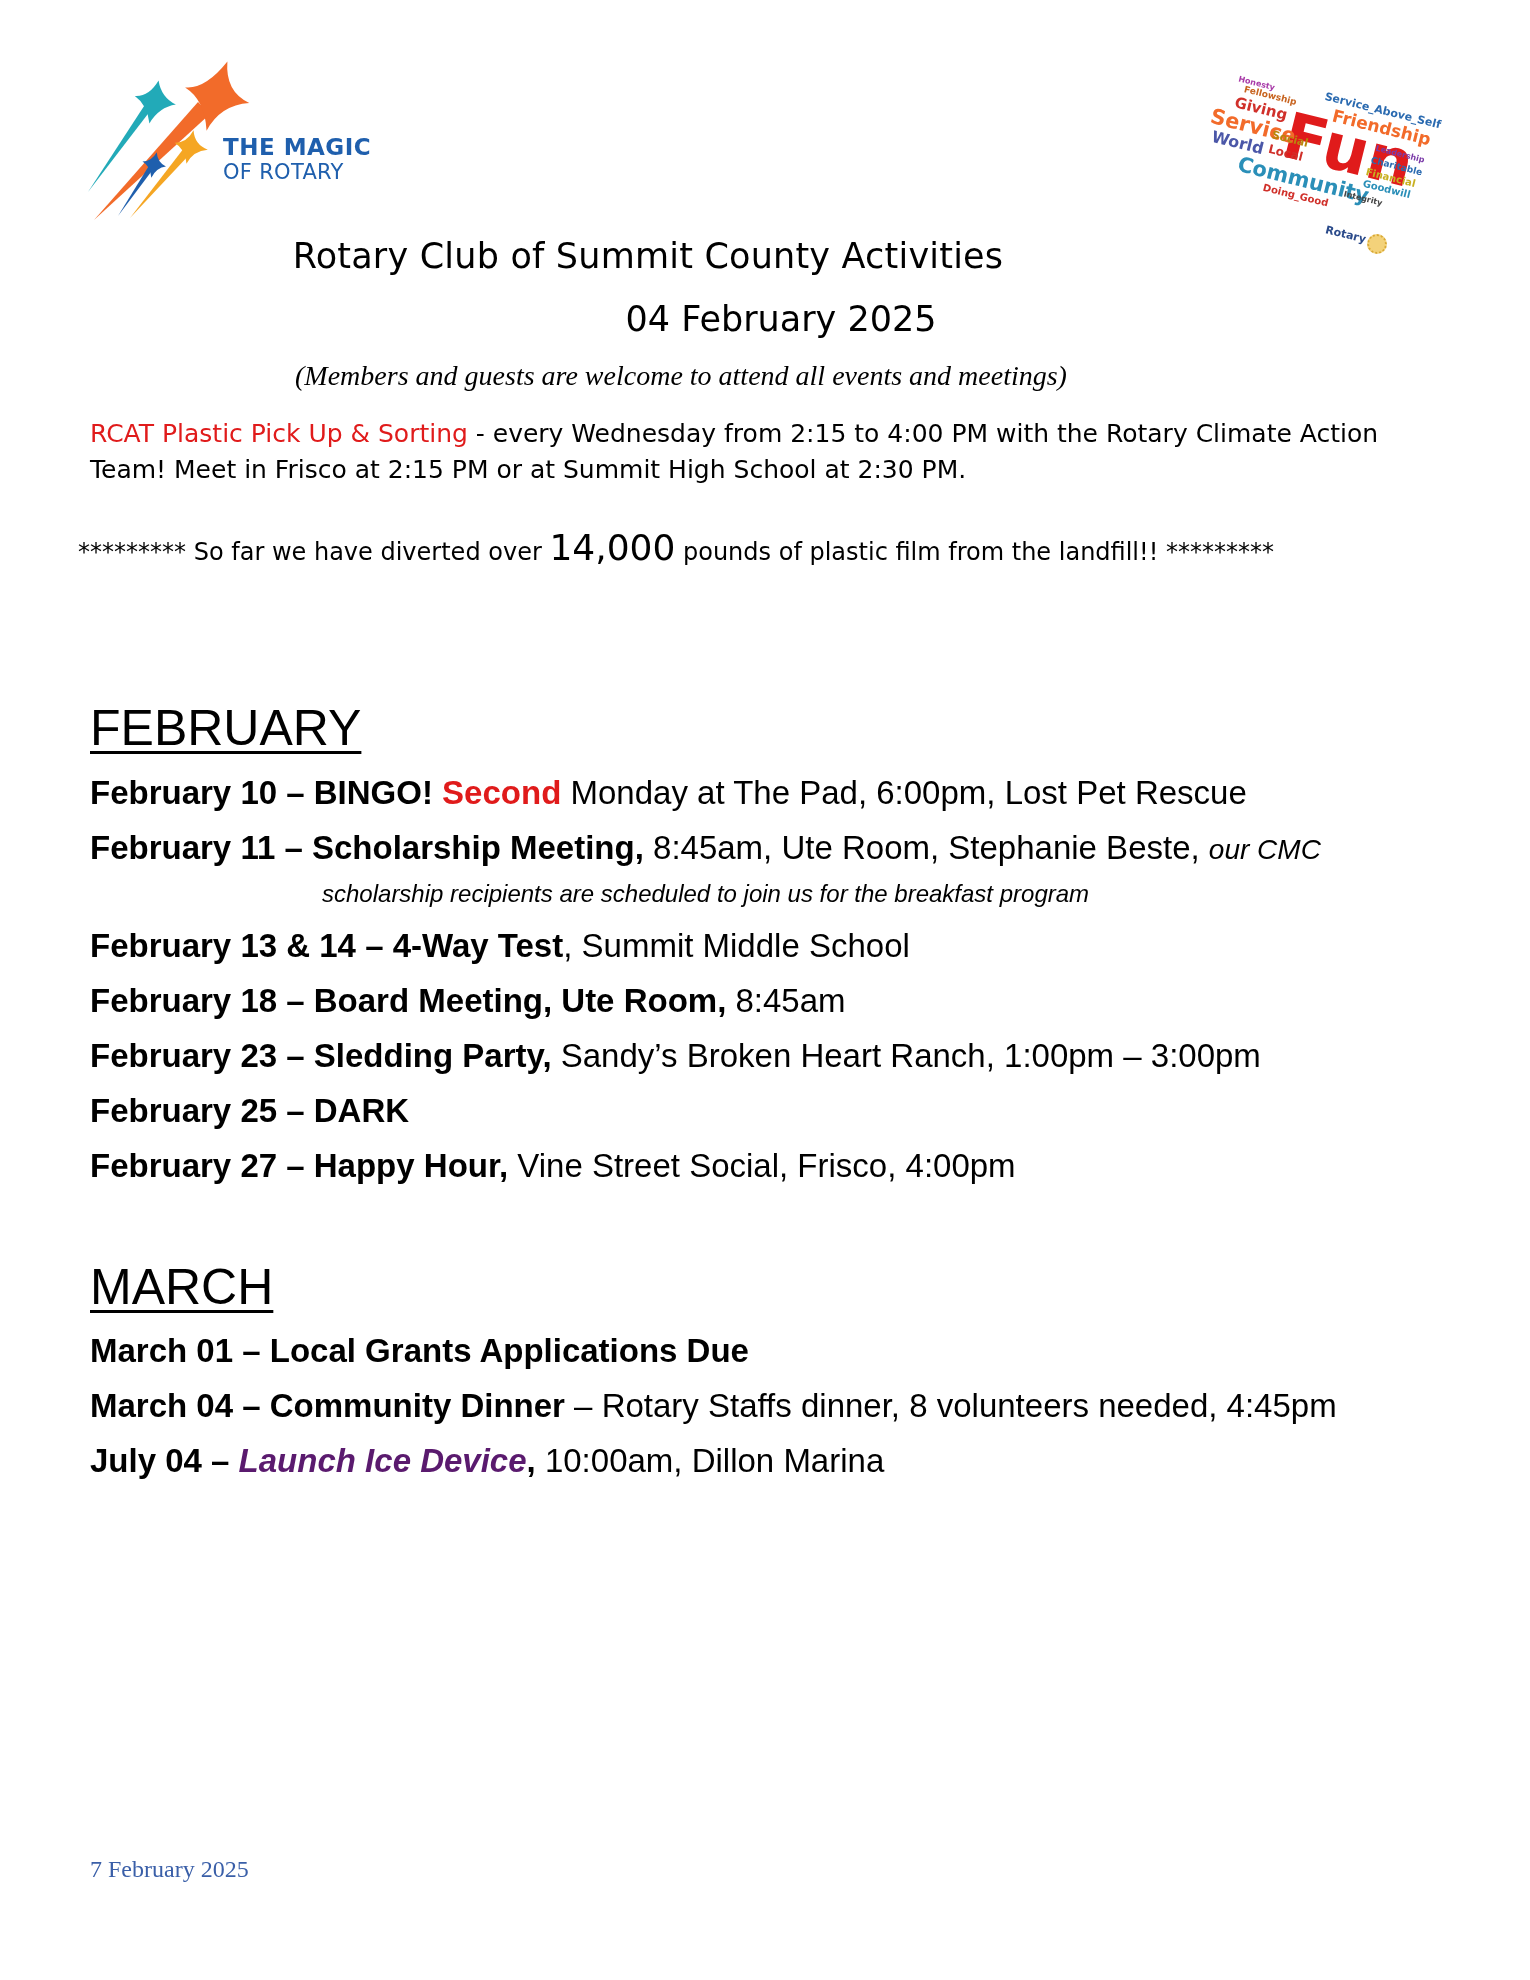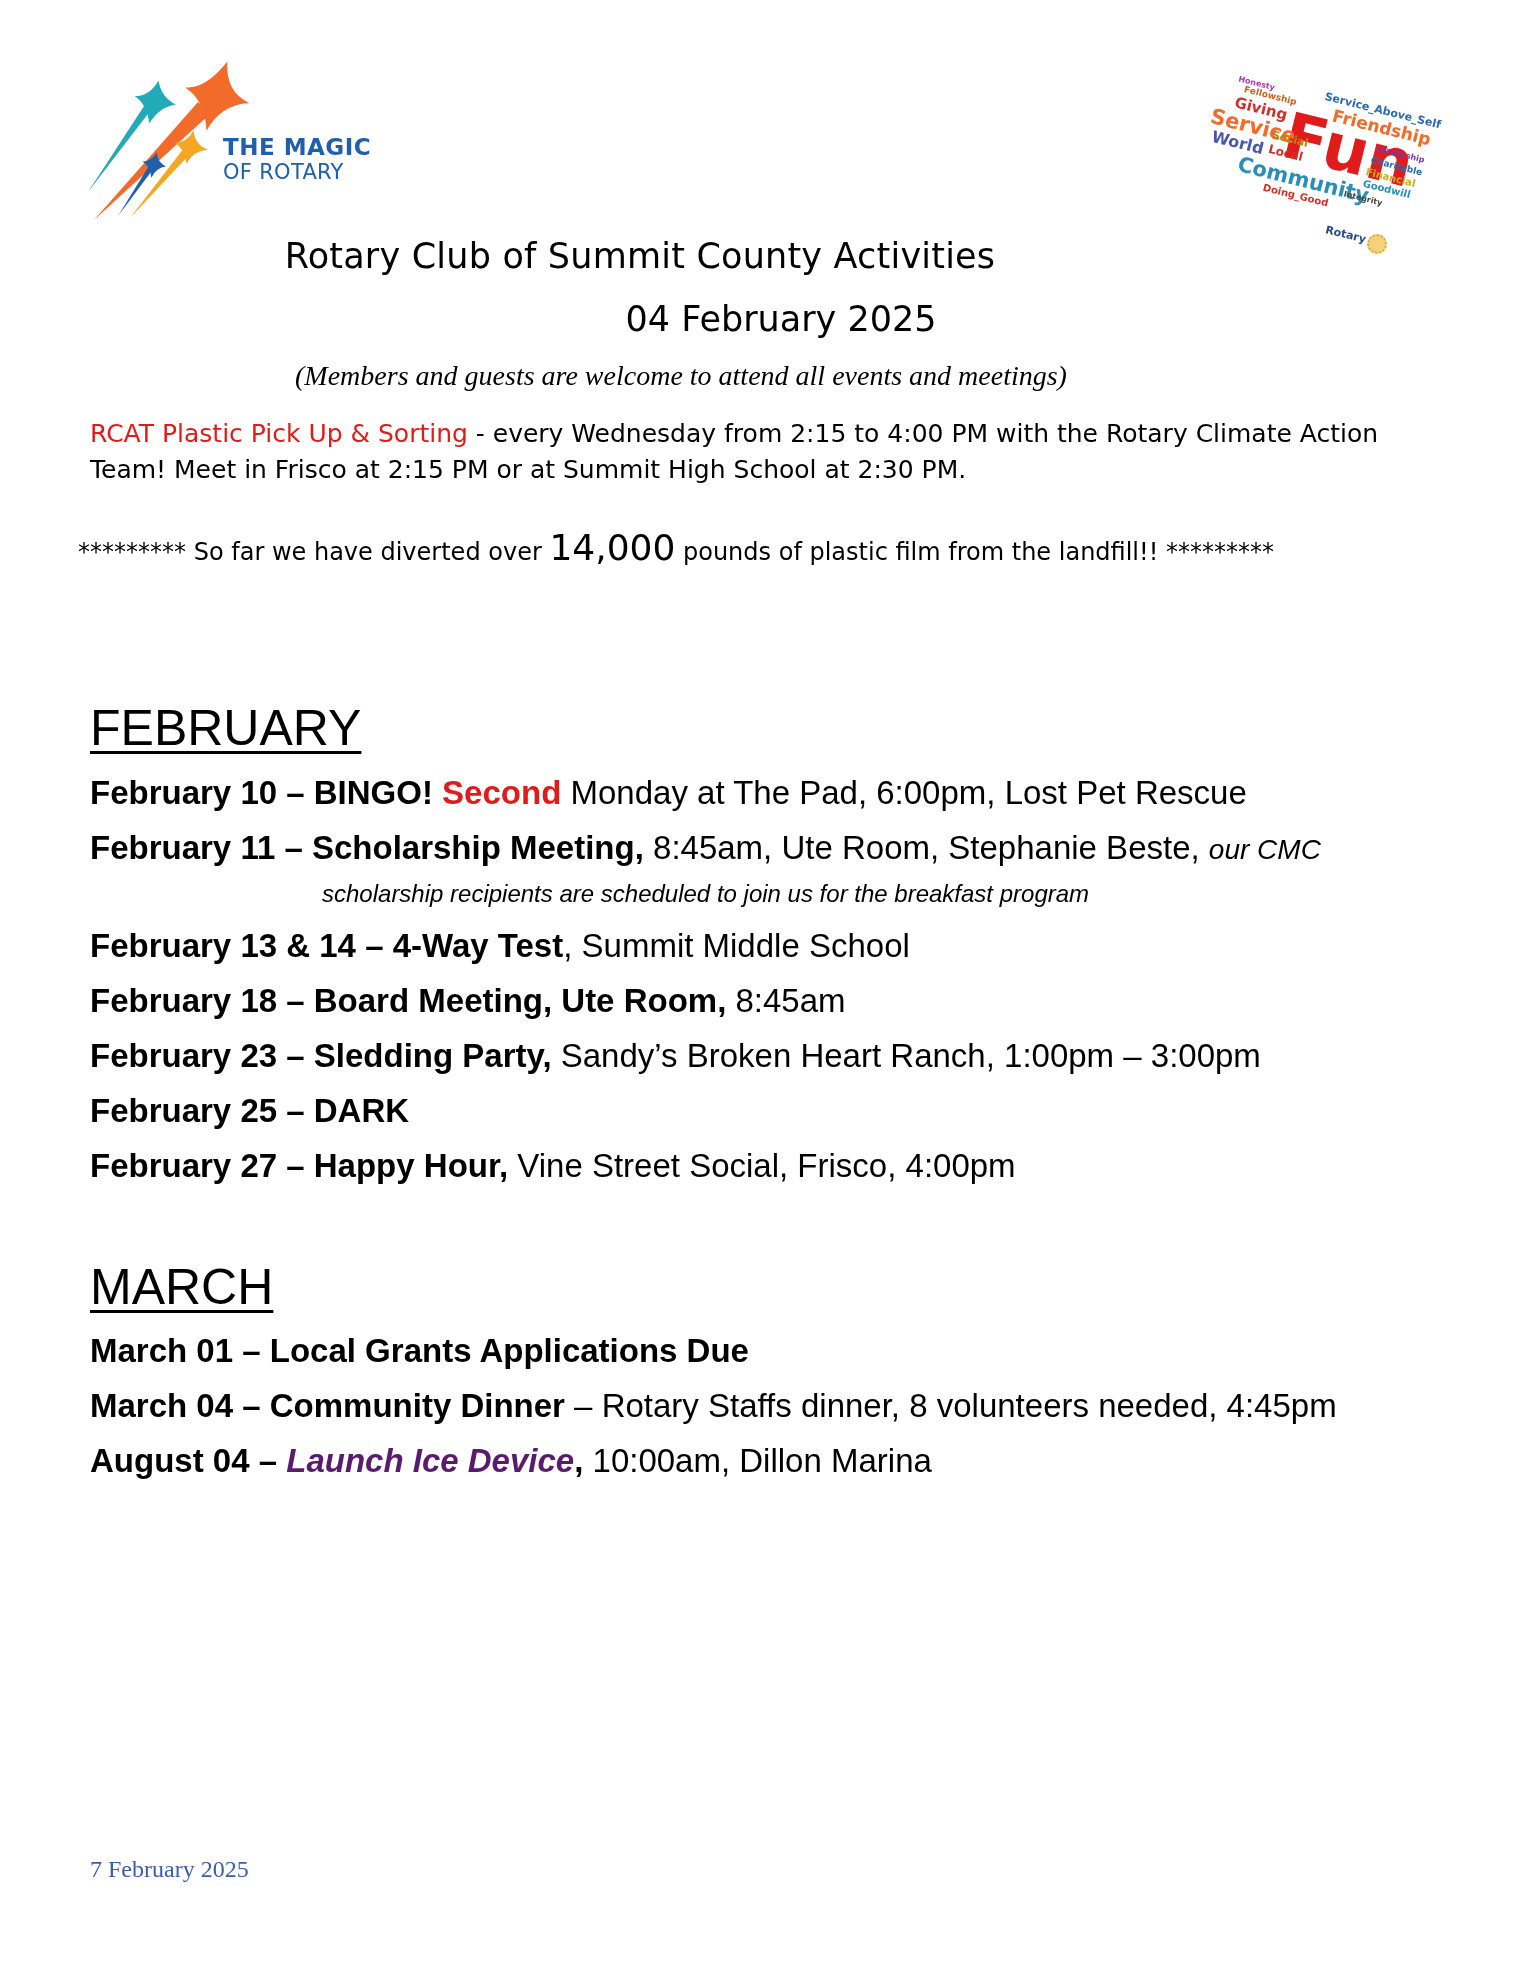--- a/index.html
+++ b/index.html
@@ -14,21 +14,21 @@
   .magic-text.l2 { top: 110px; font-size: 21px; letter-spacing: 0.3px; }
 
   #fun-logo { left: 1195px; top: 88px; width: 240px; height: 180px; }
   .cloud { position: absolute; left: 6px; top: 8px; width: 226px; height: 130px; transform: rotate(14deg); }
   .cloud span { position: absolute; font-family: "DejaVu Sans", sans-serif; font-weight: bold; white-space: nowrap; line-height: 1; }
   .rotary-tag { position: absolute; left: 130px; top: 140px; font-family: "DejaVu Sans", sans-serif; font-weight: bold; font-size: 11px; color: #2a4a8a; transform: rotate(14deg); }
   .rotary-wheel { position: absolute; left: 172px; top: 146px; width: 20px; height: 20px; border-radius: 50%; background: #f3d27a; border: 2px dotted #d9a935; box-sizing: border-box; }
 
   
   .cond { font-family: "DejaVu Sans", sans-serif; }
-  #title { left: 8px; width: 1228px; top: 236px; text-align: center; padding-left: 16px; font-size: 35px; letter-spacing: 0.2px; }
+  #title { left: 16px; width: 1228px; top: 236px; text-align: center; padding-left: 16px; font-size: 35px; letter-spacing: 0.2px; }
   #title span { position: relative; left: 2px; }
   #date { left: 0; width: 1530px; top: 299px; text-align: center; font-size: 35px; padding-left: 16px; }
   #subtitle { left: 0; width: 1362px; top: 360px; text-align: center; font-family: Liberation Serif, serif; font-style: italic; font-size: 28px; }
 
   #rcat { left: 90px; top: 416px; width: 1360px; font-family: "DejaVu Sans", sans-serif; font-size: 25px; line-height: 36px; }
   .red { color: #e01b1b; }
 
   #diverted { left: 0; width: 1352px; top: 527px; text-align: center; font-family: "DejaVu Sans", sans-serif; font-size: 24px; white-space: nowrap; }
   #diverted .big { font-size: 36px; }
 
@@ -132,16 +132,16 @@
 
 <div id="mar-head" class="abs arial month">MARCH</div>
 
 <div class="abs arial ev" style="top:1334px;">
   <b>March 01 – Local Grants Applications Due</b><span></span>
 </div>
 <div class="abs arial ev" style="top:1389px;">
   <b>March 04 – Community Dinner</b><span> – Rotary Staffs dinner, 8 volunteers needed, 4:45pm</span>
 </div>
 <div class="abs arial ev" style="top:1444px;">
-  <b>August 04 – </b><span class="purple">Launch Ice Device</span><b>,</b><span> 10:00am, Dillon Marina</span>
+  <b>July 04 – </b><span class="purple">Launch Ice Device</span><b>,</b><span> 10:00am, Dillon Marina</span>
 </div>
 
 <div id="footer" class="abs">7 February 2025</div>
 
 </body></html>

